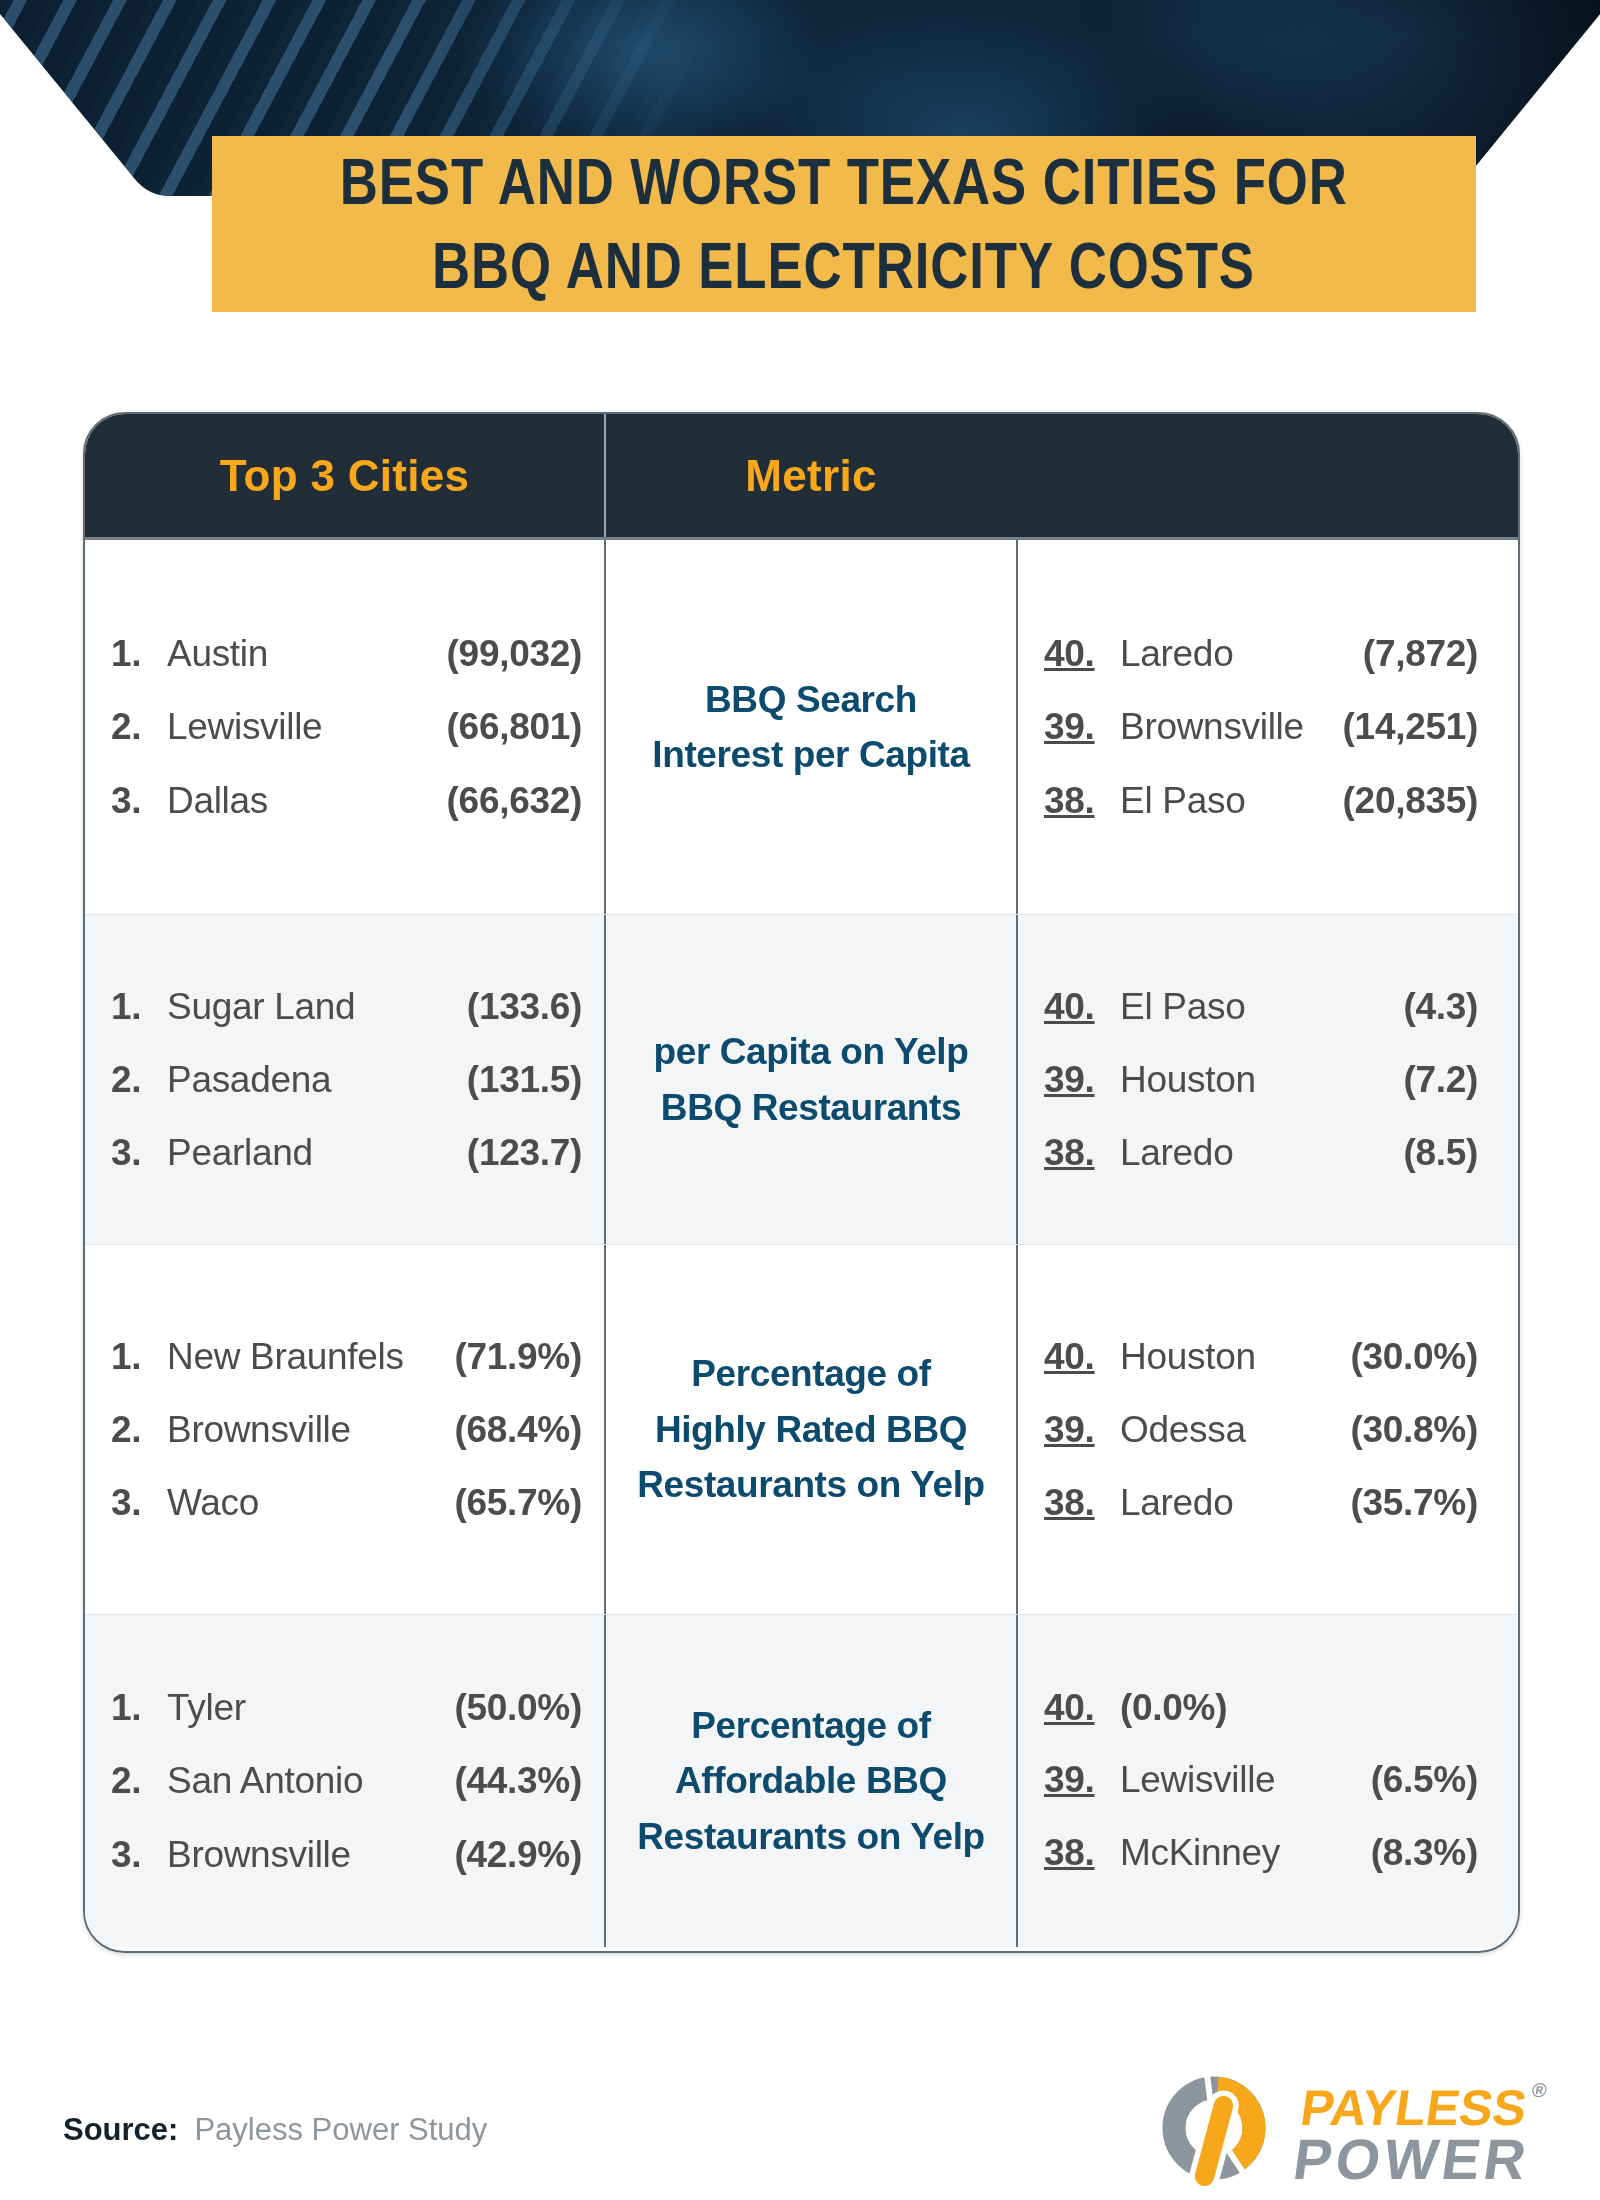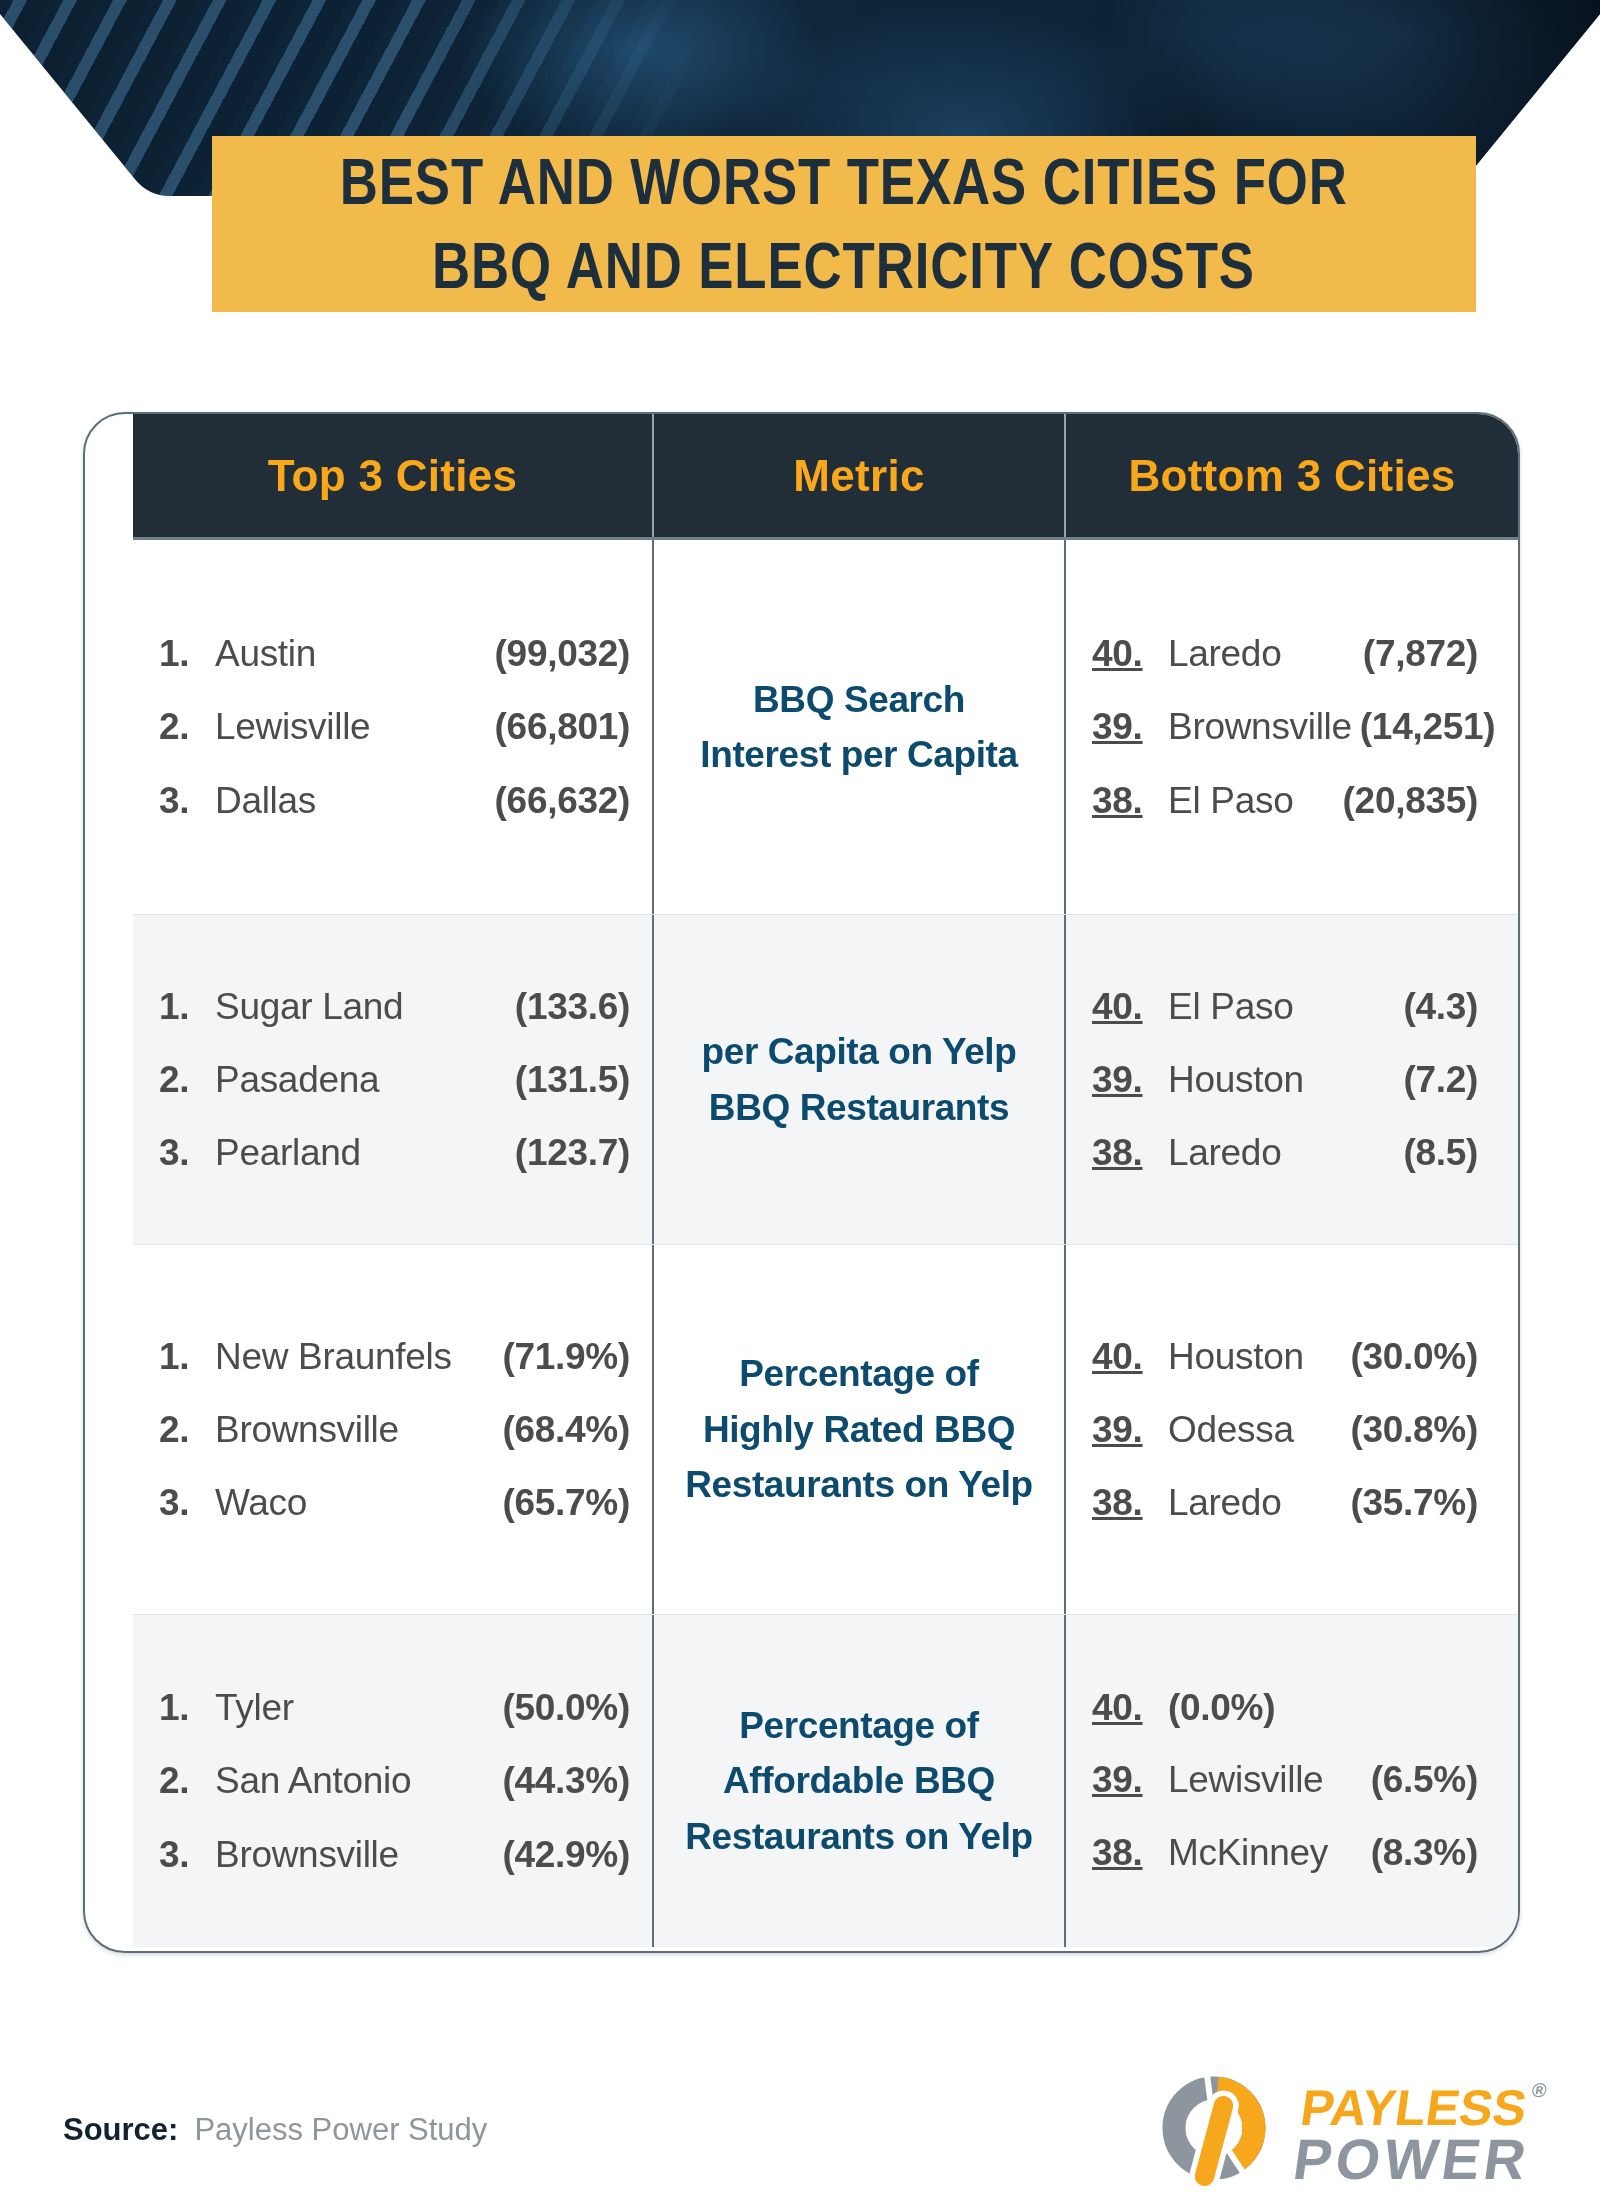--- a/index.html
+++ b/index.html
@@ -48,21 +48,20 @@
     transform:scaleX(0.88) scaleY(1.08); transform-origin:50% 50%;
   }
 
   
   .tbl {
     position:absolute; left:83px; top:412px; width:1437px; height:1541px;
     box-sizing:border-box;
     background:#ffffff; border:2px solid #5D6E7A; border-radius:42px;
     overflow:hidden;
     box-shadow:0 2px 4px rgba(30,45,58,0.18);
-    padding-left:48px;
   }
   .thead {
     display:grid; grid-template-columns:519px 412px 1fr; height:126px;
     background:#212D37; border-bottom:3px solid #71808A; box-sizing:border-box;
   }
   .th {
     display:flex; align-items:center; justify-content:center;
     color:#F9A81B; font-size:44px; font-weight:700; letter-spacing:0.3px;
   }
   .th + .th { border-left:2px solid #97A3AA; }
@@ -114,21 +113,20 @@
 
 <div class="banner">
   <span class="line">BEST AND WORST TEXAS CITIES FOR</span>
   <span class="line">BBQ AND ELECTRICITY COSTS</span>
 </div>
 
 <div class="tbl">
   <div class="thead">
     <div class="th">Top 3 Cities</div>
     <div class="th">Metric</div>
-    <div class="th">Bottom 3 Cities</div>
   </div>
 
   <div class="tbody">
 
     <div class="trow">
       <div class="cell cities top">
         <div class="entry">
           <span class="rank">1.</span>
           <span class="city">Austin</span>
           <span class="value">(99,032)</span>

